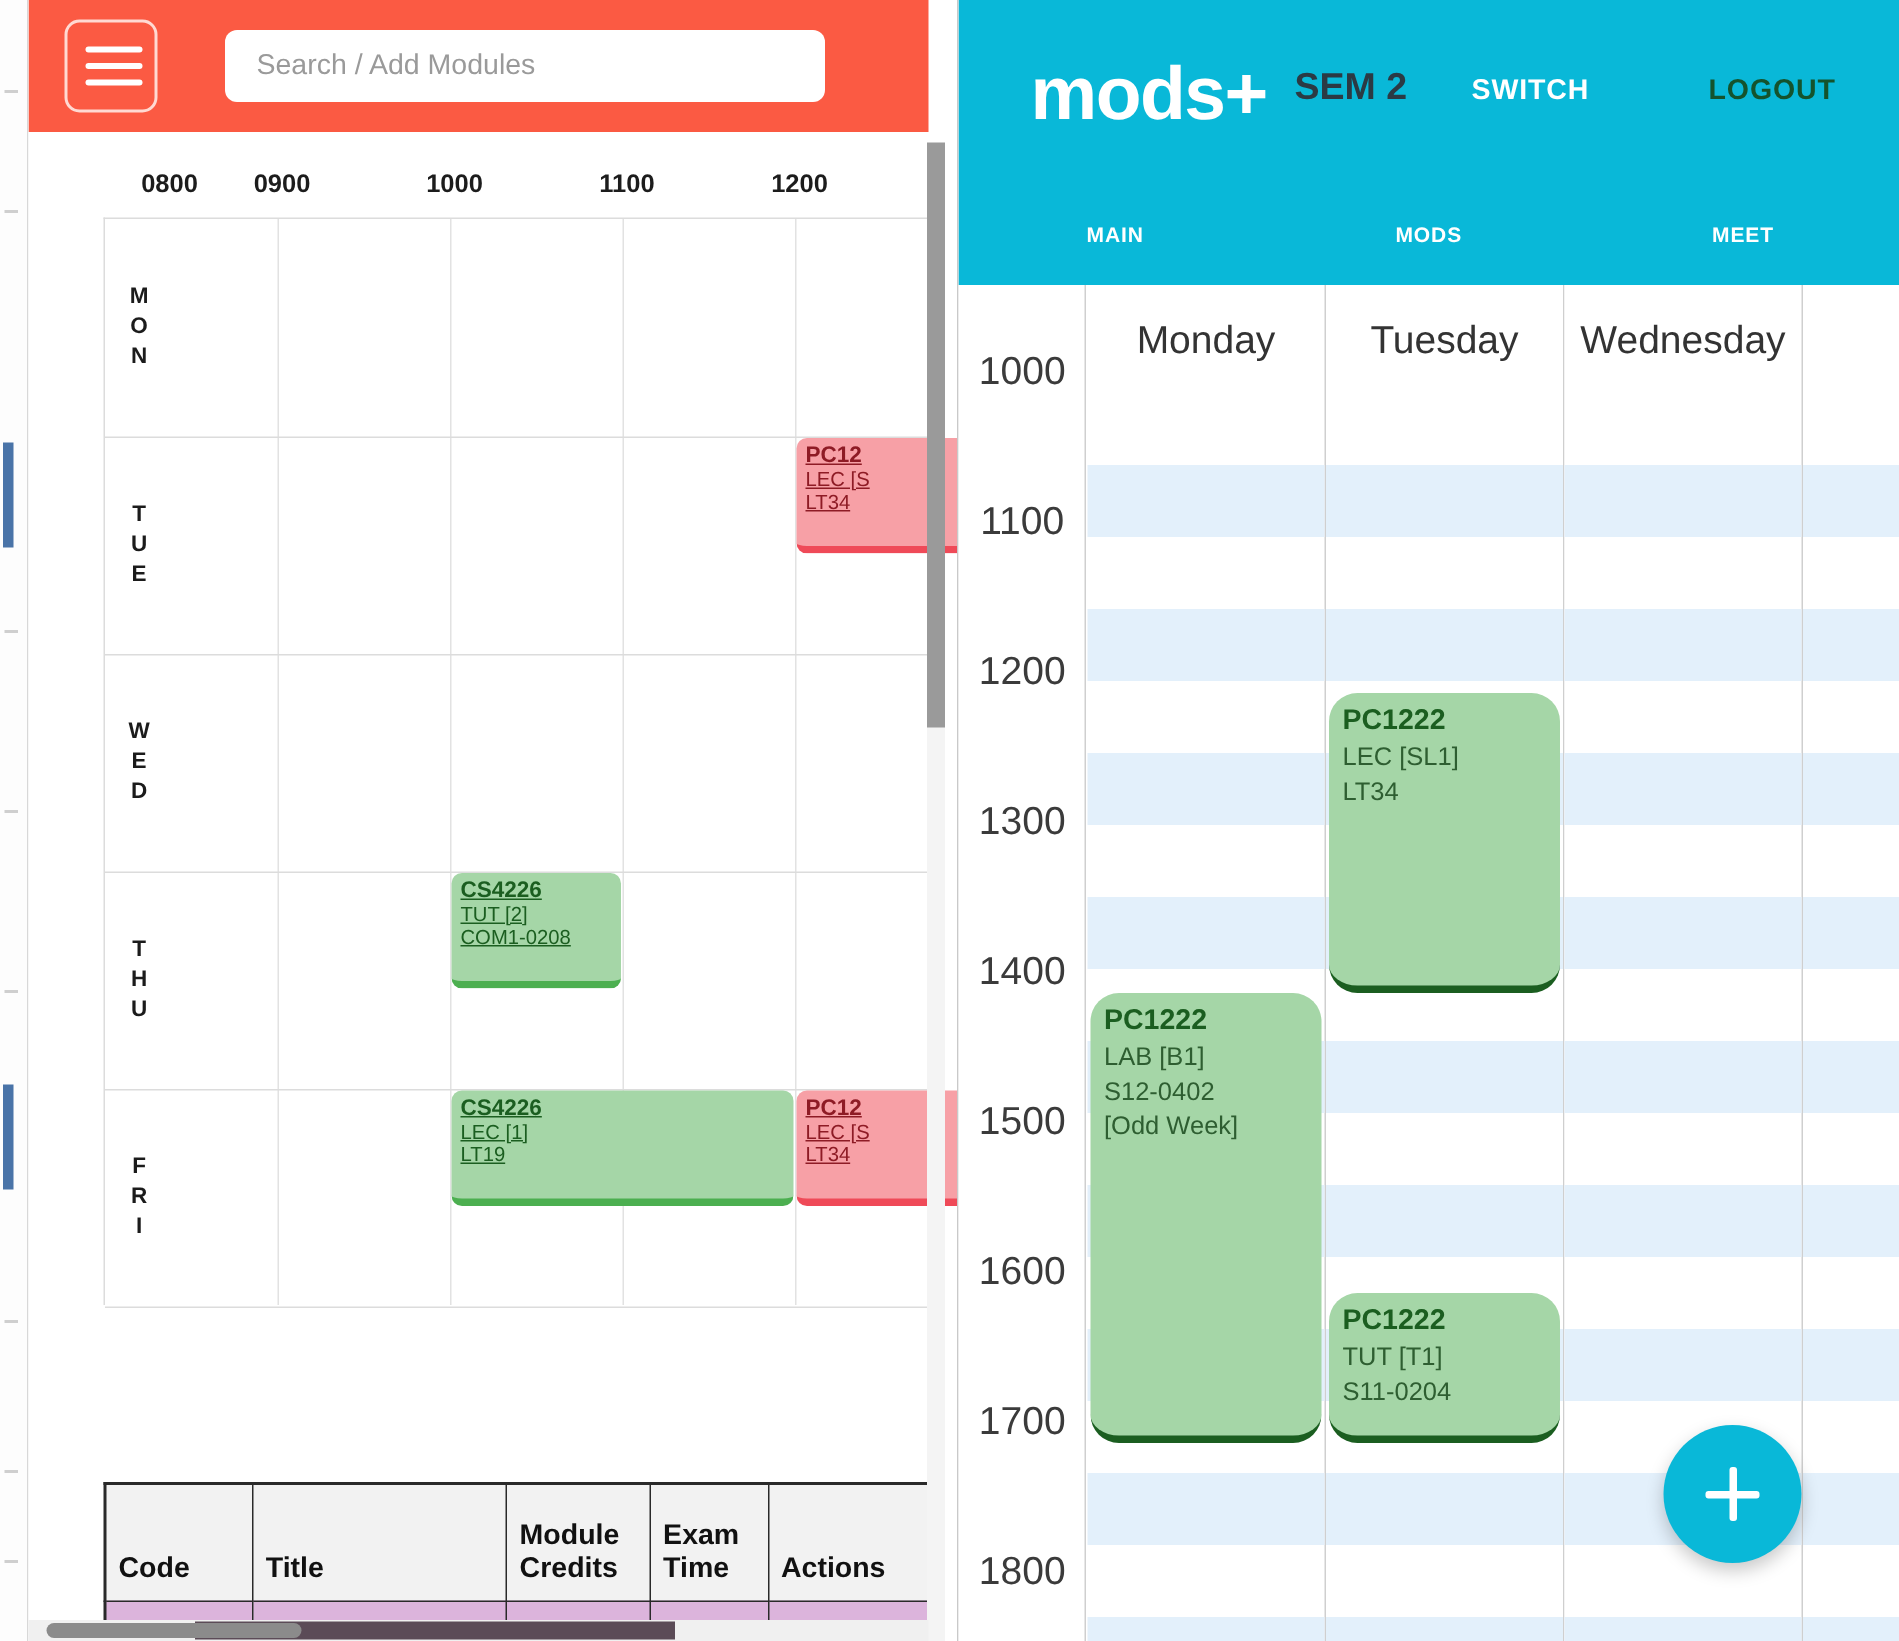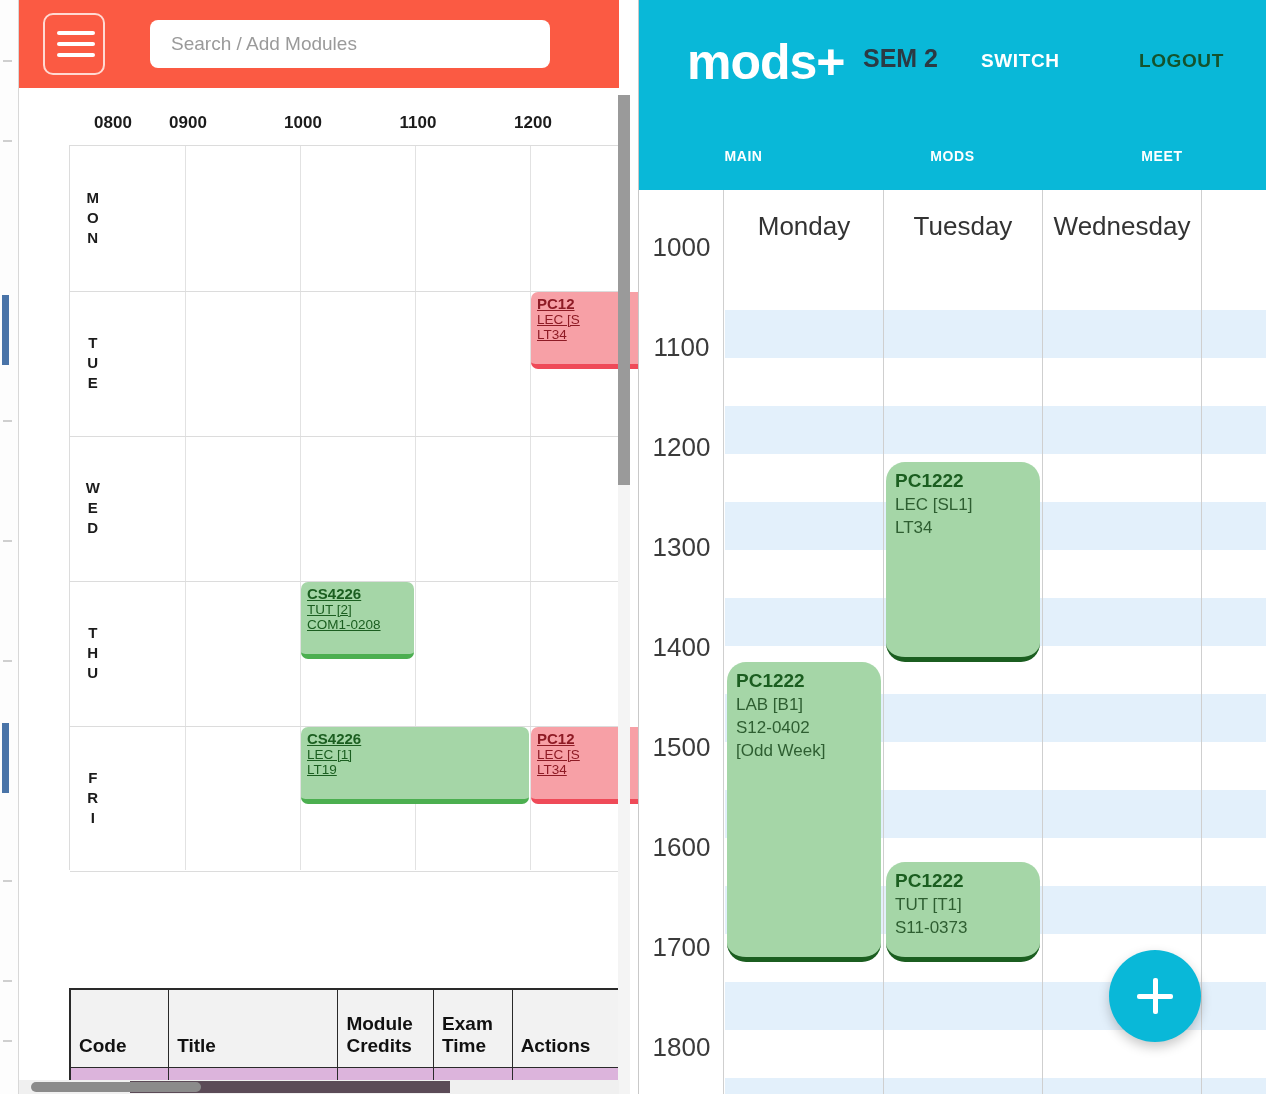--- a/index.html
+++ b/index.html
@@ -293,21 +293,21 @@
             <div class="band" style="top: 720px;"></div>
             <div class="band" style="top: 816px;"></div>
             <div class="rev green" style="top: 200px; height: 200px;">
               <span class="rcode">PC1222</span>
               <span class="rl">LEC [SL1]</span>
               <span class="rl">LT34</span>
             </div>
             <div class="rev green" style="top: 600px; height: 100px;">
               <span class="rcode">PC1222</span>
               <span class="rl">TUT [T1]</span>
-              <span class="rl">S11-0373</span>
+              <span class="rl">S11-0204</span>
             </div>
           </div>
           <div class="dayhead" style="left: 318px; width: 159px;">Wednesday</div>
           <div class="daycol" style="left: 318px; width: 159px;">
             <div class="band" style="top: 48px;"></div>
             <div class="band" style="top: 144px;"></div>
             <div class="band" style="top: 240px;"></div>
             <div class="band" style="top: 336px;"></div>
             <div class="band" style="top: 432px;"></div>
             <div class="band" style="top: 528px;"></div>

